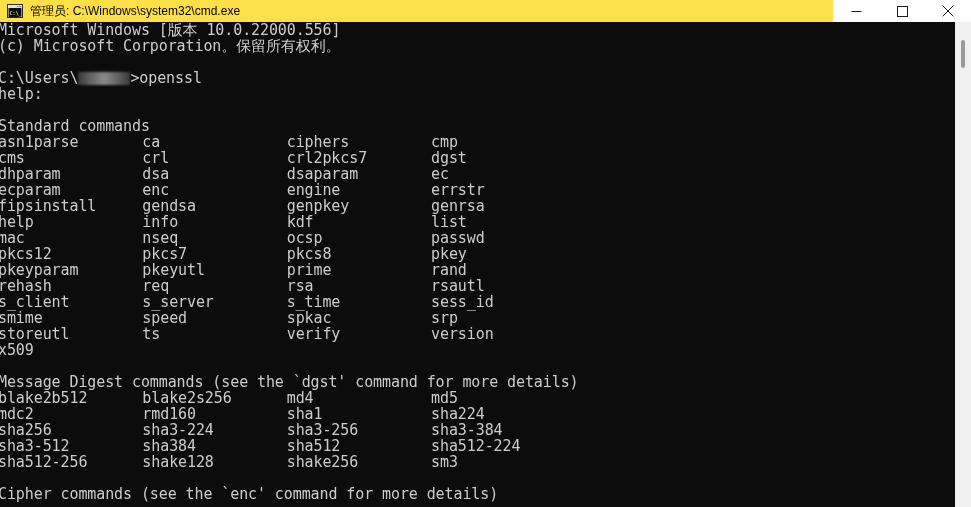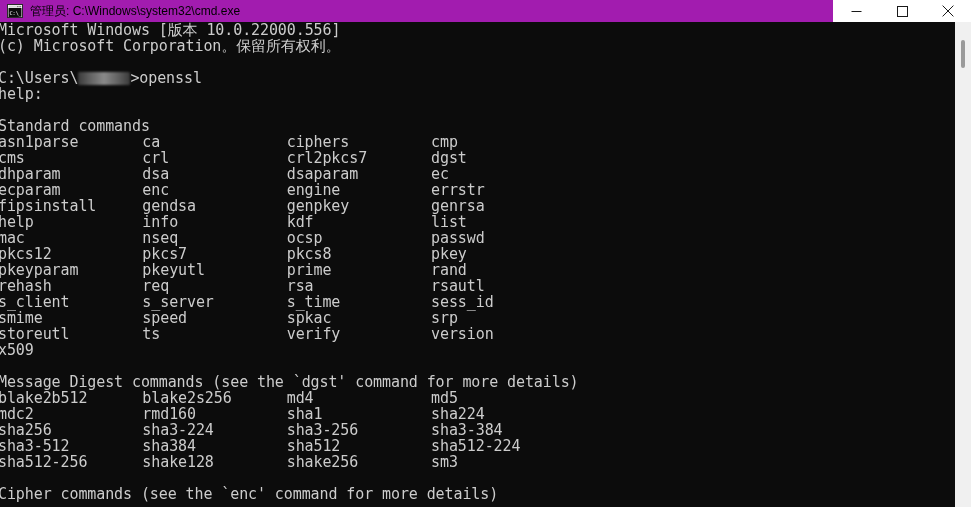--- a/index.html
+++ b/index.html
@@ -22,21 +22,21 @@
     background: #0c0c0c;
     overflow: hidden;
   }
 
   
   #titlebar {
     position: absolute;
     top: 0; left: 0;
     width: 971px;
     height: 22px;
-    background: #a21caf;
+    background: #fde047;
     border-bottom: 1px solid #e8e8e8;
     display: flex;
     align-items: center;
     user-select: none;
   }
   #title-left {
     display: flex;
     align-items: center;
     padding-left: 7px;
     flex: 1 1 auto;

